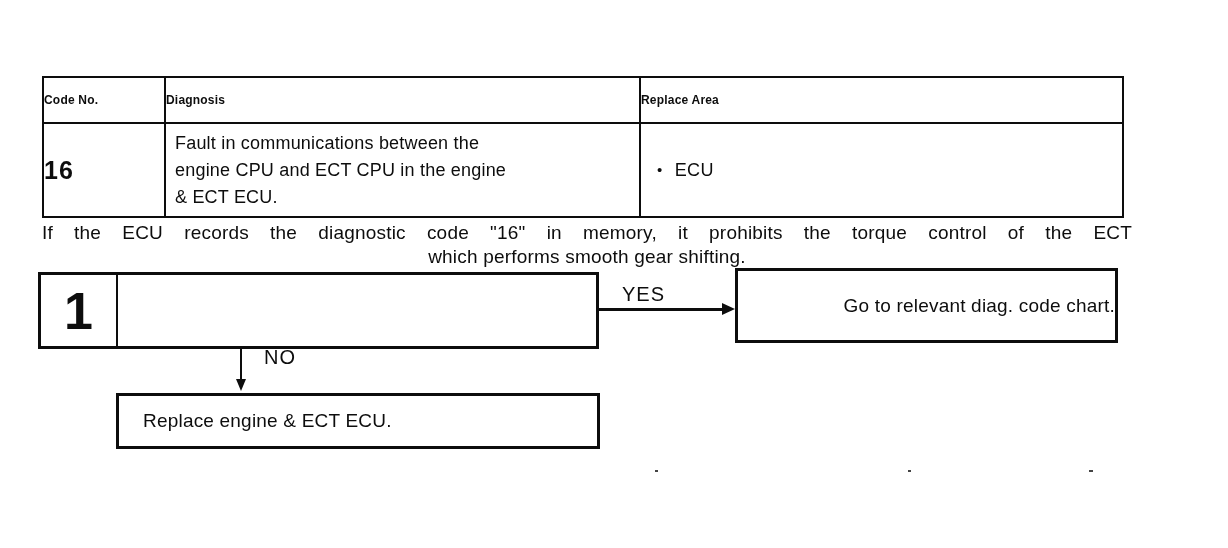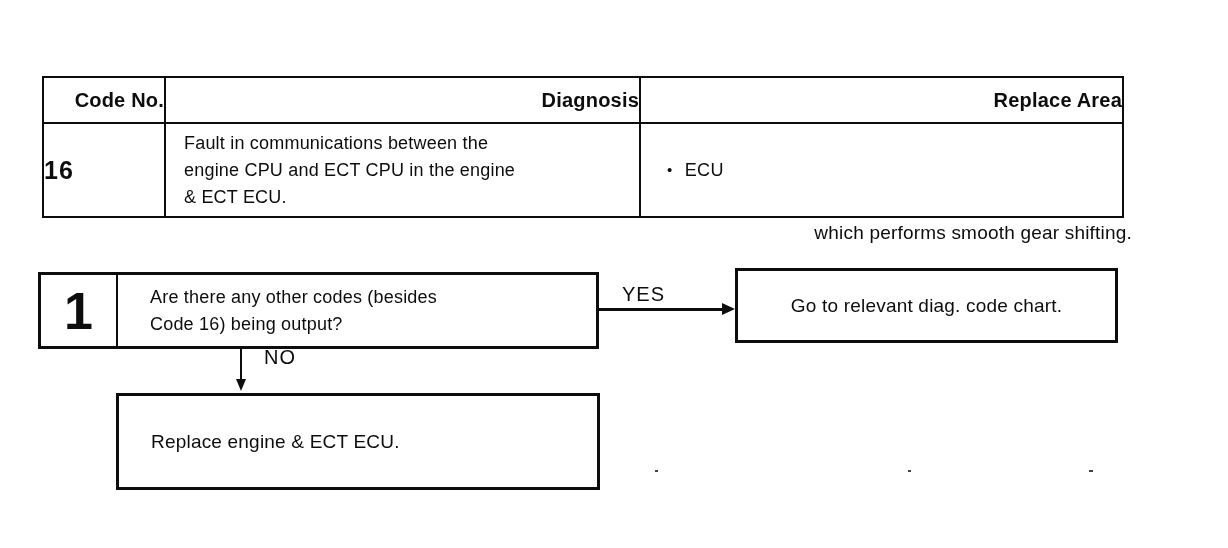--- a/index.html
+++ b/index.html
@@ -29,43 +29,43 @@
   .dtc-table th, .dtc-table td {
     border: 2.5px solid #0d0d0d;
     padding: 0;
     vertical-align: middle;
   }
   .dtc-table col.c1 { width: 122px; }
   .dtc-table col.c2 { width: 475px; }
   .dtc-table col.c3 { width: 483px; }
   .dtc-table th {
     height: 44px;
-    font-size: 20px;
+    font-size: 12px;
     font-weight: 700;
-    text-align: right;
+    text-align: left;
     letter-spacing: 0.2px;
   }
   .dtc-table td {
     height: 92px;
   }
   .code-cell {
     font-size: 25px;
     font-weight: 700;
     text-align: left;
     letter-spacing: 1px;
   }
   .diag-text {
     width: 335px;
-    margin-left: 18px;
+    margin-left: 9px;
     font-size: 18px;
     line-height: 27px;
     letter-spacing: 0.2px;
   }
   .trouble-wrap {
-    margin-left: 26px;
+    margin-left: 16px;
     font-size: 18px;
     letter-spacing: 0.4px;
   }
   .trouble-wrap .bullet {
     display: inline-block;
     margin-right: 12px;
     font-size: 15px;
     vertical-align: 1px;
   }
 
@@ -79,21 +79,21 @@
     line-height: 24px;
     letter-spacing: 0.2px;
   }
   .note-line1 {
     text-align: justify;
     text-align-last: justify;
     width: 1090px;
     white-space: normal;
   }
   .note-line2 {
-    text-align: right;
+    text-align: center;
   }
 
   
   .fc-box {
     position: absolute;
     border: 3px solid #0d0d0d;
     background: #ffffff;
     box-sizing: border-box;
   }
   .step-box {
@@ -126,34 +126,33 @@
     line-height: 27px;
     letter-spacing: 0.2px;
   }
   .result-box-right {
     left: 735px;
     top: 268px;
     width: 383px;
     height: 75px;
     display: flex;
     align-items: center;
-    justify-content: center;
+    justify-content: flex-end;
   }
   .result-box-right .r-text {
     font-size: 19px;
     letter-spacing: 0.2px;
   }
   .result-box-bottom {
     left: 116px;
     top: 393px;
     width: 484px;
-    height: 97px;
-    display: flex;
-    align-items: center;
-    padding-left: 8px;
+    height: 56px;
+    display: flex;
+    align-items: center;
   }
   .result-box-bottom .r-text {
     padding-left: 24px;
     font-size: 19px;
     letter-spacing: 0.2px;
   }
 
   .branch-label {
     position: absolute;
     font-size: 20px;
@@ -235,28 +234,26 @@
         <td>
           <div class="trouble-wrap">
             <span class="bullet">•</span><span>ECU</span>
           </div>
         </td>
       </tr>
     </tbody>
   </table>
 
   <div class="note">
+    <div class="note-line1">If the ECU records the diagnostic code "16" in memory, it prohibits the torque control of the ECT</div>
     <div class="note-line2">which performs smooth gear shifting.</div>
   </div>
 
   <div class="fc-box step-box">
     <div class="step-num">1</div>
-    <div class="step-question">
-      <div class="q-text">Are there any other codes (besides Code 16) being output?</div>
-    </div>
   </div>
 
   <div class="branch-label yes-label">YES</div>
   <div class="arrow-line-h"></div>
   <div class="arrow-head-right"></div>
 
   <div class="fc-box result-box-right">
     <div class="r-text">Go to relevant diag. code chart.</div>
   </div>
 

